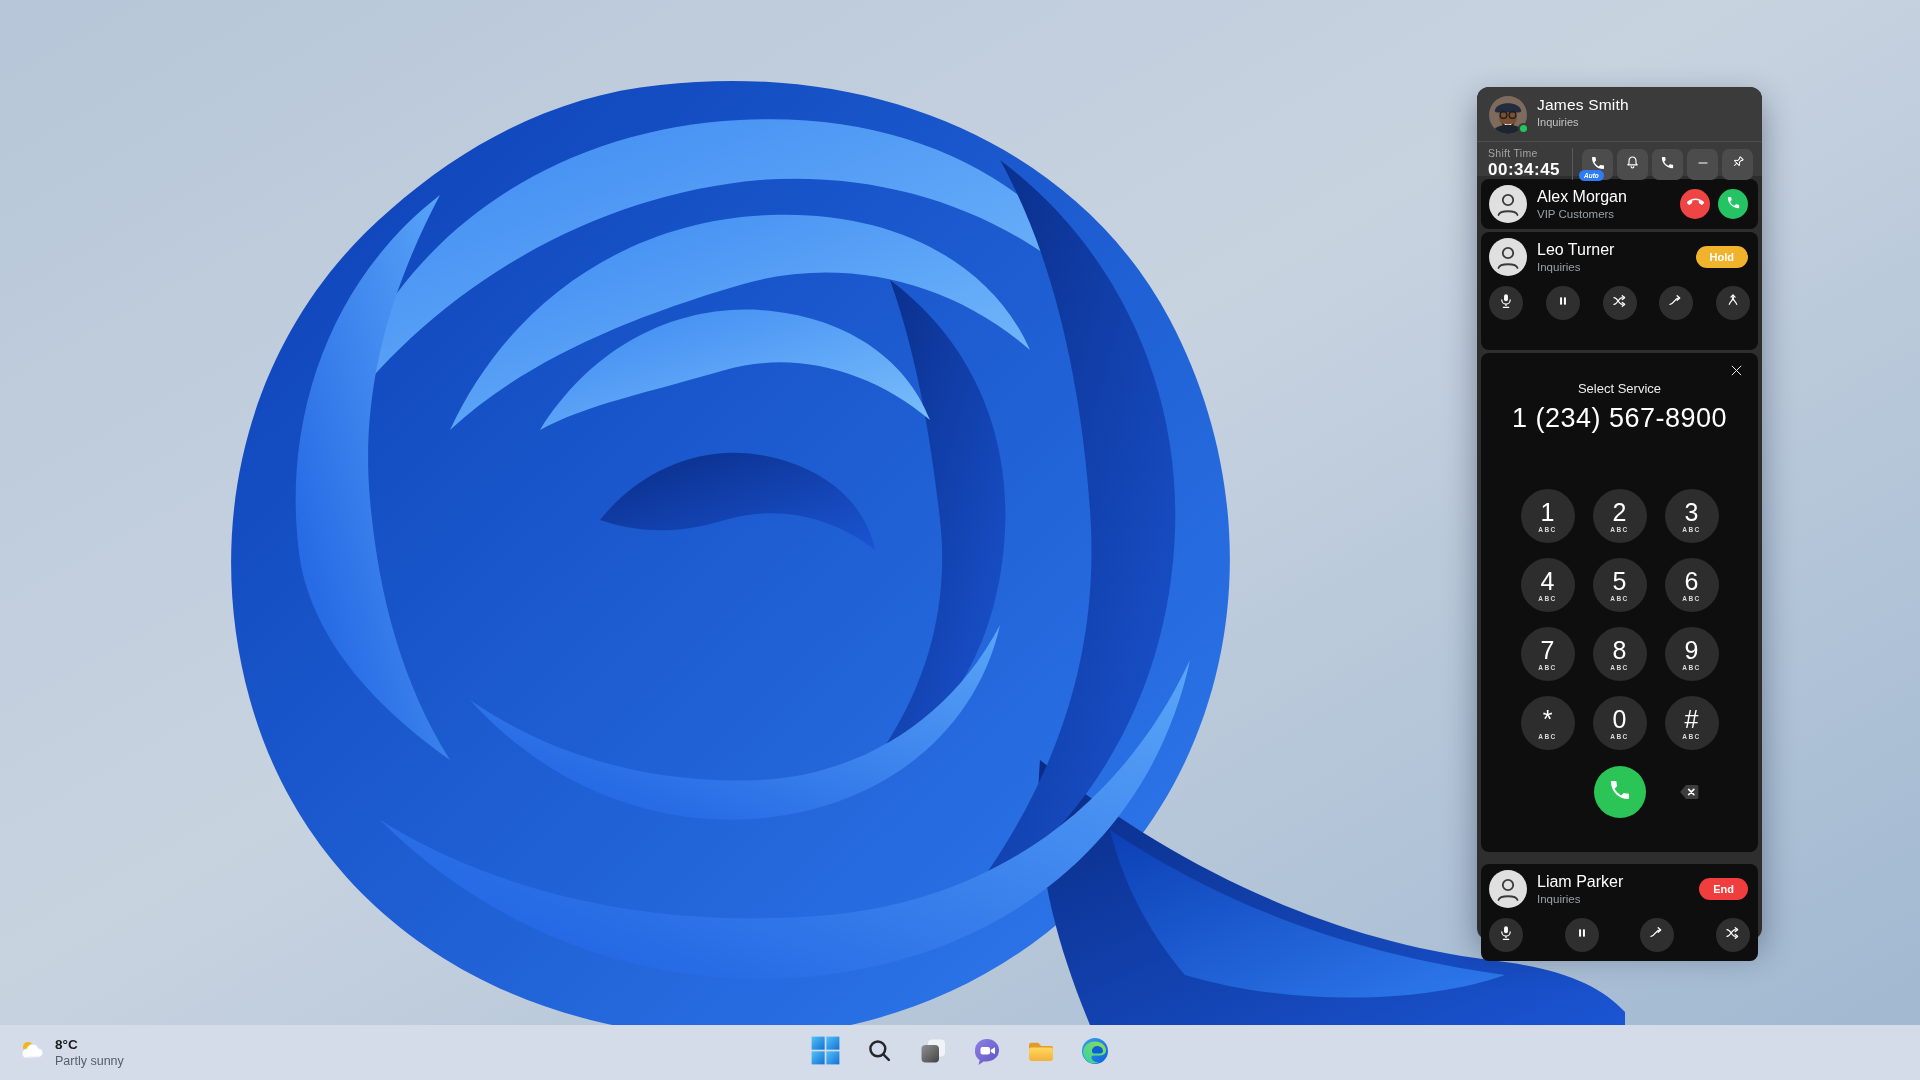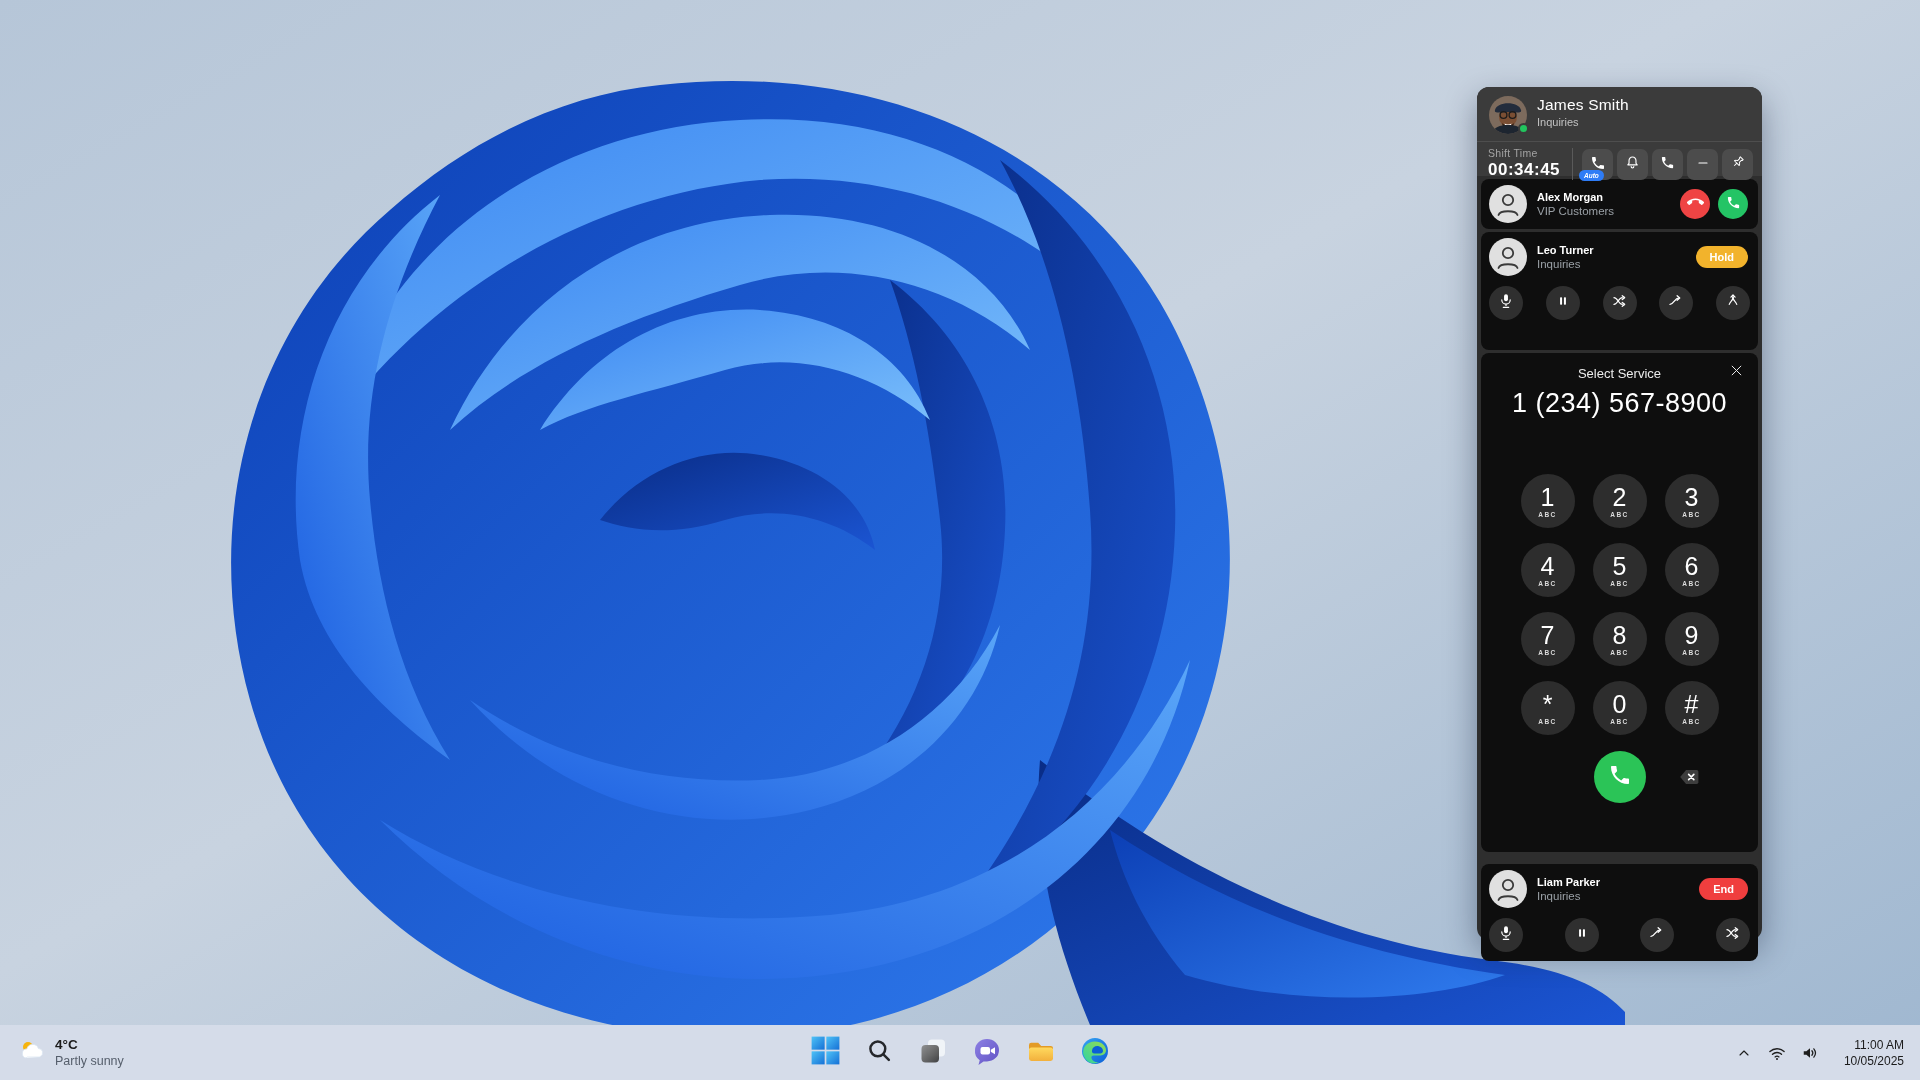--- a/index.html
+++ b/index.html
@@ -30,38 +30,38 @@
   .v-div { width:1px; height:32px; background:#5a5a5a; margin:0 8px 0 12px; }
   .sp-toolbar { margin-left:auto; display:flex; gap:4px; }
   .tb-btn { position:relative; width:31px; height:31px; border-radius:7px; background:#4c4c4c;
     display:flex; align-items:center; justify-content:center; cursor:pointer; }
   .auto-badge { position:absolute; left:-3px; bottom:-1px; background:#2e7cf6; color:#fff;
     font-size:6.5px; font-weight:bold; font-style:italic; padding:2px 5px; border-radius:7px; }
 
   .sp-card { background:#0e0e0e; border-radius:8px; margin:3px 4px 0; }
   .call-row { display:flex; align-items:center; gap:10px; padding:6px 10px 6px 8px; }
   .p-avatar { width:38px; height:38px; flex:0 0 38px; }
-  .call-name { font-size:11px; font-weight:700; }
+  .call-name { font-size:16px; font-weight:400; }
   .call-queue { font-size:11.5px; color:#9aa0a6; margin-top:2px; }
   .round-btn { width:30px; height:30px; border-radius:50%; display:flex; align-items:center;
     justify-content:center; cursor:pointer; flex:0 0 30px; }
   .decline { background:#ef4444; }
   .answer { background:#24c465; }
   .card-alex { height:50px; }
   .card-alex .actions { margin-left:auto; display:flex; gap:8px; }
   .pill { margin-left:auto; font-size:11px; font-weight:bold; padding:5px 14px;
     border-radius:12px; cursor:pointer; }
   .pill-hold { background:#f2b32c; }
   .pill-end { background:#f03e3e; }
   .card-leo { height:118px; }
   .controls { display:flex; justify-content:space-between; padding:4px 8px 0; }
   .ctl { width:34px; height:34px; border-radius:50%; background:#2f2f2f; display:flex;
     align-items:center; justify-content:center; cursor:pointer; }
 
-  .card-dialer { height:499px; position:relative; padding-top:4px; }
+  .card-dialer { height:499px; position:relative; padding-top:19px; }
   .dlr-close { position:absolute; top:10px; right:13px; width:18px; height:18px; cursor:pointer;
     display:flex; align-items:center; justify-content:center; }
   .dlr-title { text-align:center; font-size:13px; color:#ececec; margin-top:9px; }
   .dlr-number { text-align:center; font-size:27px; font-weight:400; letter-spacing:.5px; margin-top:7px; }
   .keys { display:grid; grid-template-columns:repeat(3,54px); gap:15px 18px;
     justify-content:center; margin-top:55px; }
   .key { width:54px; height:54px; border-radius:50%; background:#2d2d2d; cursor:pointer;
     display:flex; flex-direction:column; align-items:center; justify-content:center; }
   .key .digit { font-size:25px; font-weight:400; line-height:24px; }
   .key .letters { font-size:6.5px; letter-spacing:1.5px; color:#dcdcdc; margin-top:2px; font-weight:bold; }
@@ -454,21 +454,21 @@
 
   <div class="weather">
     <span>
       <svg width="28" height="28" viewBox="0 0 28 28">
         <circle cx="10" cy="10" r="5" fill="#f6b40e"></circle>
         <path d="M8 21 a4.6 4.6 0 0 1 .9-9.1 A6 6 0 0 1 20.4 11.5 a4.2 4.2 0 0 1 2 7.9 a4.5 4.5 0 0 1 -2 .6 Z" fill="#ffffff"></path>
         <path d="M8 21 a4.6 4.6 0 0 1 .9-9.1 A6 6 0 0 1 20.4 11.5 a4.2 4.2 0 0 1 2 7.9 l-1 .6 H9Z" fill="none" stroke="#dbe6f2" stroke-width=".8"></path>
       </svg>
     </span>
     <span>
-      <div class="w-temp">4°C</div>
+      <div class="w-temp">8°C</div>
       <div class="w-cond">Partly sunny</div>
     </span>
   </div>
 
   <div class="tb-center">
     <div class="task-btn">
       <span>
         <svg width="29" height="29" viewBox="0 0 24 24">
           <defs>
               <linearGradient id="wing" x1="0" y1="0" x2="1" y2="1">
@@ -548,38 +548,13 @@
               </linearGradient>
           </defs>
           <circle cx="15" cy="15" r="13" fill="url(#egb)"></circle>
           <path d="M3.6 19.5 c-2.2-7.5 3.2-14 11.4-14 6.5 0 11 4.2 11 8.6 0 3.2-2.2 5.4-5.5 5.4 h-6.8 c-1.7 0-2.7 1.1-2.2 2.7 .9 2.8 4.2 4.4 7.6 3.9 -5.4 3.3-12.8.6-15.5-6.6 Z" fill="url(#egg)" opacity="0.95"></path>
           <path d="M12 14.5 c.5-3 3.3-5 6.8-4.2 2.7.6 4.3 2.6 4.2 4.8 -.1 1.6-1.2 2.4-2.7 2.4 h-6 c-1.6 0-2.6-1.2-2.3-3 Z" fill="#0b5fd7"></path>
         </svg>
       </span>
     </div>
   </div>
 
-  <div class="tray">
-    <div class="tray-ico">
-      <svg width="16" height="16" viewBox="0 0 24 24" fill="none">
-          <polyline points="6,15 12,9 18,15" stroke="#1e1e1e" stroke-width="1.7" stroke-linecap="round" stroke-linejoin="round"></polyline>
-        </svg>
-    </div>
-    <div class="tray-ico">
-      <svg width="20" height="20" viewBox="0 0 24 24" fill="none" stroke="#1e1e1e" stroke-width="1.6" stroke-linecap="round">
-          <path d="M3.5 10.2 a12.5 12.5 0 0 1 17 0"></path>
-          <path d="M6.6 13.5 a8 8 0 0 1 10.8 0"></path>
-          <path d="M9.7 16.7 a3.6 3.6 0 0 1 4.6 0"></path>
-          <circle cx="12" cy="19.3" r="1.2" fill="#1e1e1e" stroke="none"></circle>
-        </svg>
-    </div>
-    <div class="tray-ico">
-      <svg width="20" height="20" viewBox="0 0 24 24">
-          <path d="M4.5 9.8 v4.4 h3.2 L12 17.8 V6.2 L7.7 9.8 Z" fill="#1e1e1e"></path>
-          <path d="M14.3 9.3 a4.2 4.2 0 0 1 0 5.4 M16.6 7 a8 8 0 0 1 0 10" fill="none" stroke="#1e1e1e" stroke-width="1.5" stroke-linecap="round"></path>
-        </svg>
-    </div>
-    <div class="clock">
-      <div>11:00 AM</div>
-      <div>10/05/2025</div>
-    </div>
-  </div>
 </div>
 
 </body></html>

